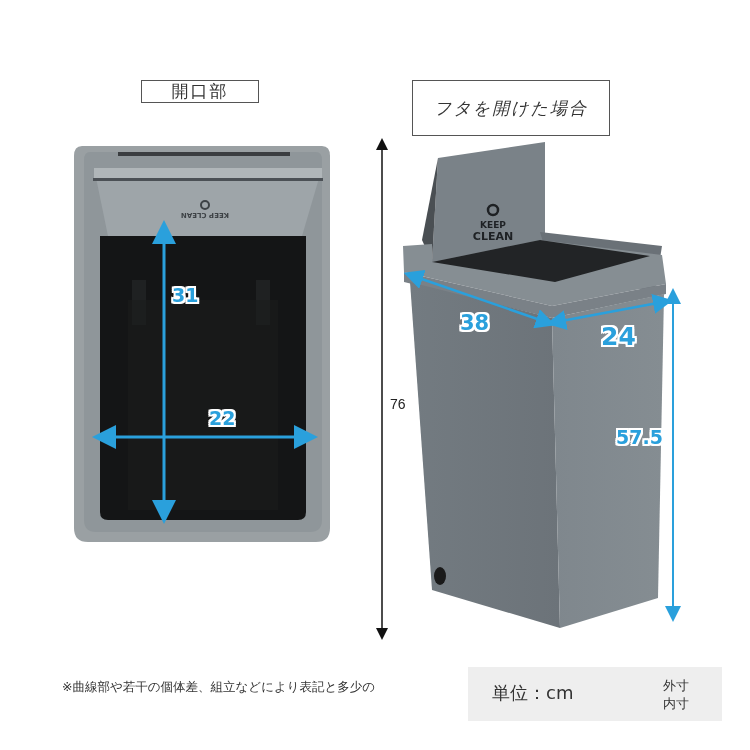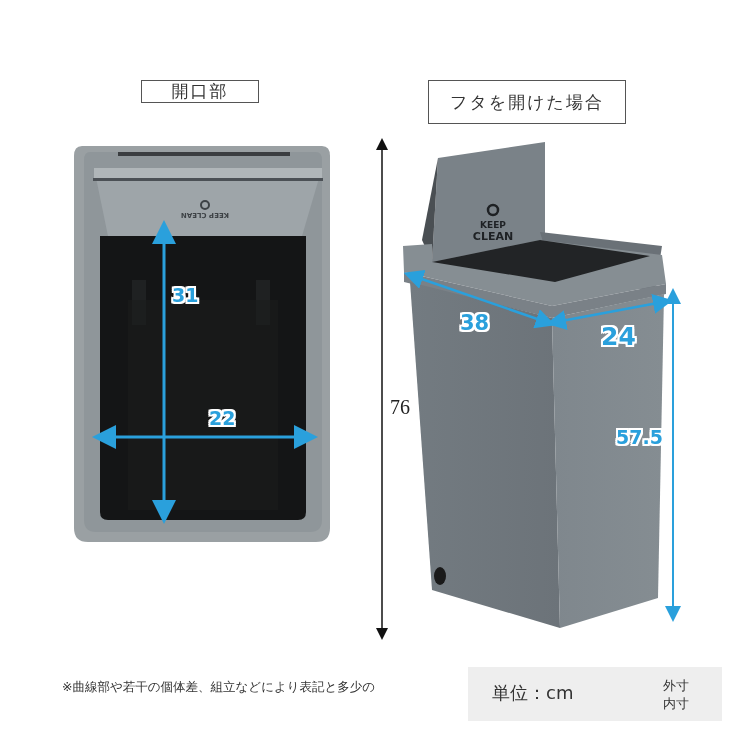--- a/index.html
+++ b/index.html
@@ -3,30 +3,30 @@
 <meta charset="utf-8">
 <style>
   * { box-sizing: border-box; margin: 0; padding: 0; }
   body { width: 750px; height: 750px; background: #ffffff; position: relative; overflow: hidden;
          font-family: "DejaVu Sans", "Liberation Sans", sans-serif; color: #333; }
   .label-box { position: absolute; border: 1.5px solid #555; background: #fff; font-size: 17px;
                color: #333; display: flex; align-items: center; justify-content: center; letter-spacing: 2px; }
   .dim { position: absolute; font-family: "DejaVu Sans", sans-serif; font-weight: bold; color: #2aa0dc;
          font-size: 19px; text-shadow: -2px -2px 0 #fff, 2px -2px 0 #fff, -2px 2px 0 #fff, 2px 2px 0 #fff,
          0 2px 0 #fff, 0 -2px 0 #fff, 2px 0 0 #fff, -2px 0 0 #fff; }
-  .dim-outer { position: absolute; font-size: 20px; color: #222; font-family: Liberation Serif, serif; }
+  .dim-outer { position: absolute; font-size: 14px; color: #222; font-family: Liberation Sans, sans-serif; }
   .note { position: absolute; font-size: 12.5px; color: #333; line-height: 22px; margin-left: 32px; }
   .legend { position: absolute; background: #eeeeee; display: flex; align-items: center; }
   svg { position: absolute; left: 0; top: 0; }
 </style>
 </head>
 <body>
 
 <div class="label-box" style="left:141px; top:80px; width:118px; height:23px;">開口部</div>
-<div class="label-box" style="left:428px; top:80px; width:198px; height:44px;">フタを開けた場合</div>
+<div class="label-box" style="left:412px; top:80px; width:198px; height:56px;font-style:italic;">フタを開けた場合</div>
 
 <svg width="750" height="750" viewBox="0 0 750 750">
   <defs>
     <marker id="ab" markerWidth="8" markerHeight="8" refX="4" refY="4" orient="auto-start-reverse">
       <path d="M0,0 L8,4 L0,8 z" fill="#2aa0dc"></path>
     </marker>
     <marker id="ak" markerWidth="8" markerHeight="8" refX="4" refY="4" orient="auto-start-reverse">
       <path d="M0,0 L8,4 L0,8 z" fill="#111"></path>
     </marker>
     <linearGradient id="sideL" x1="0" x2="1">

